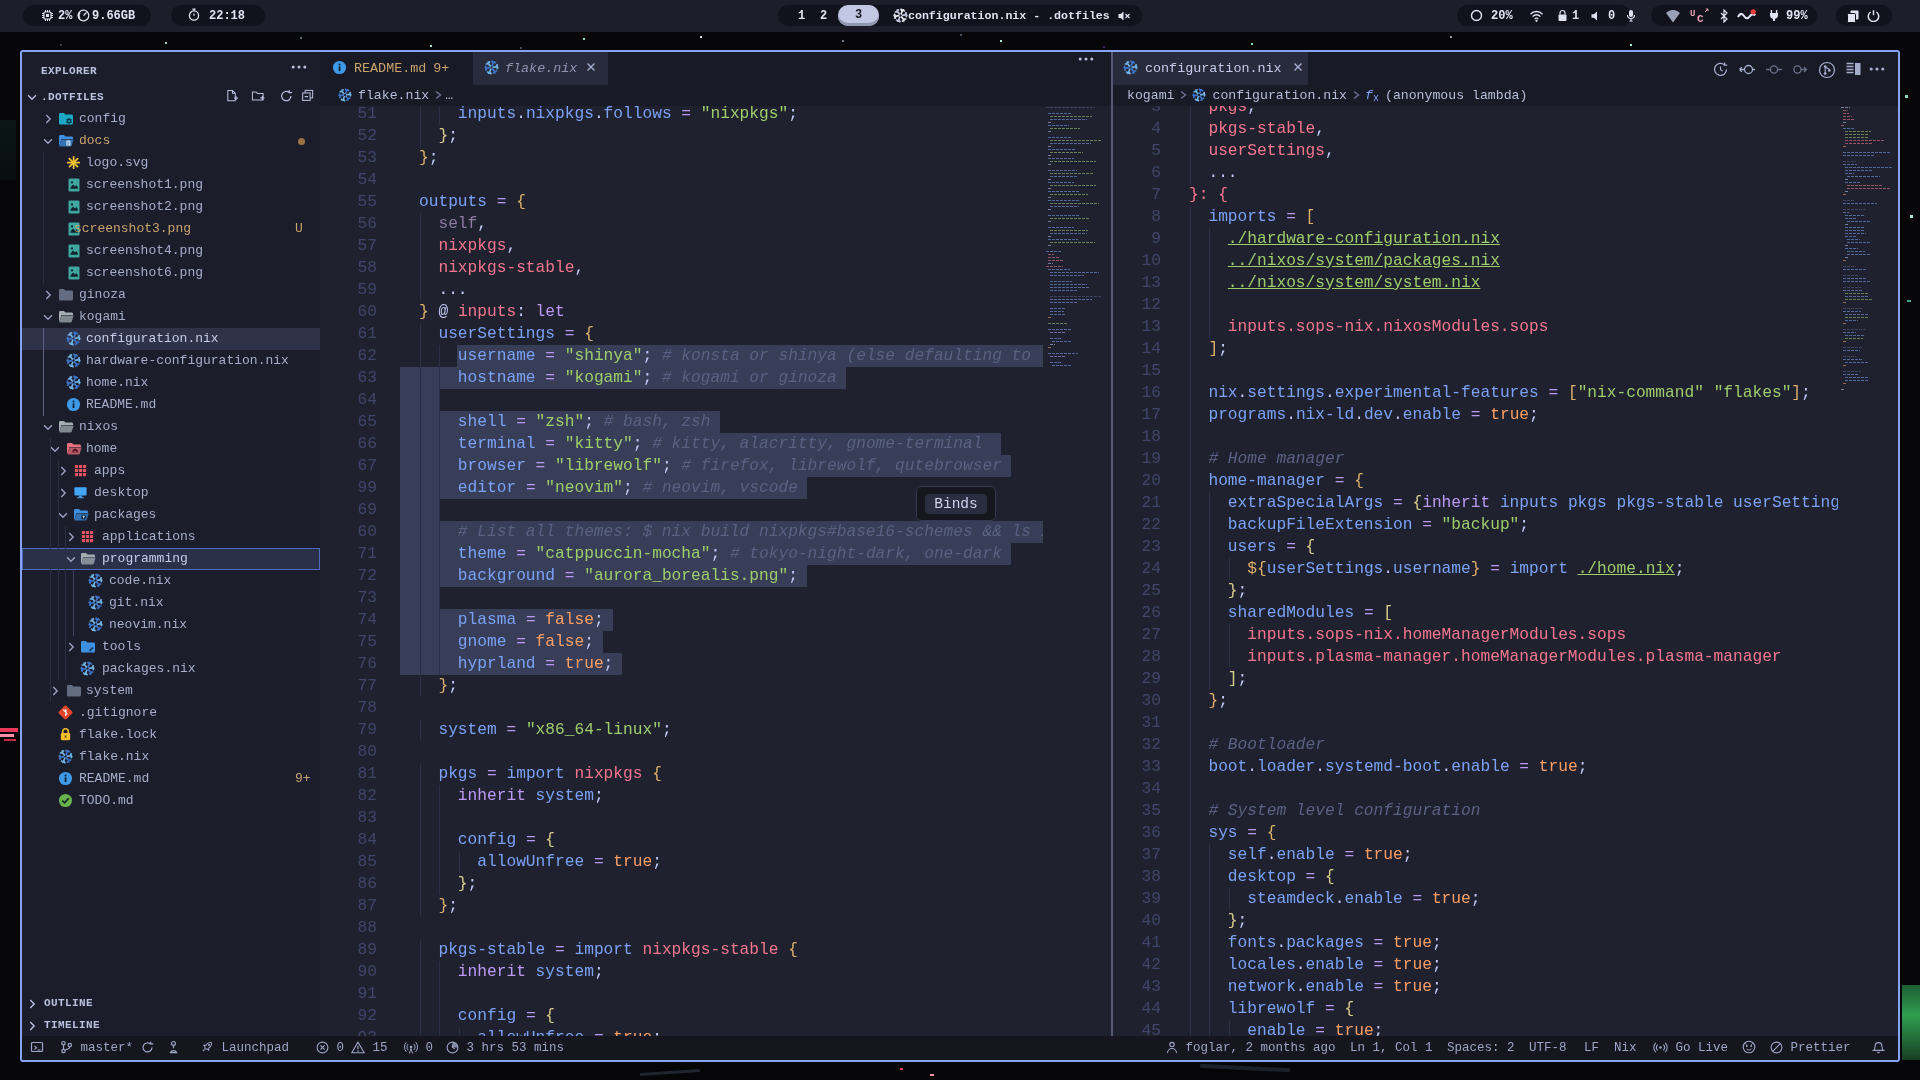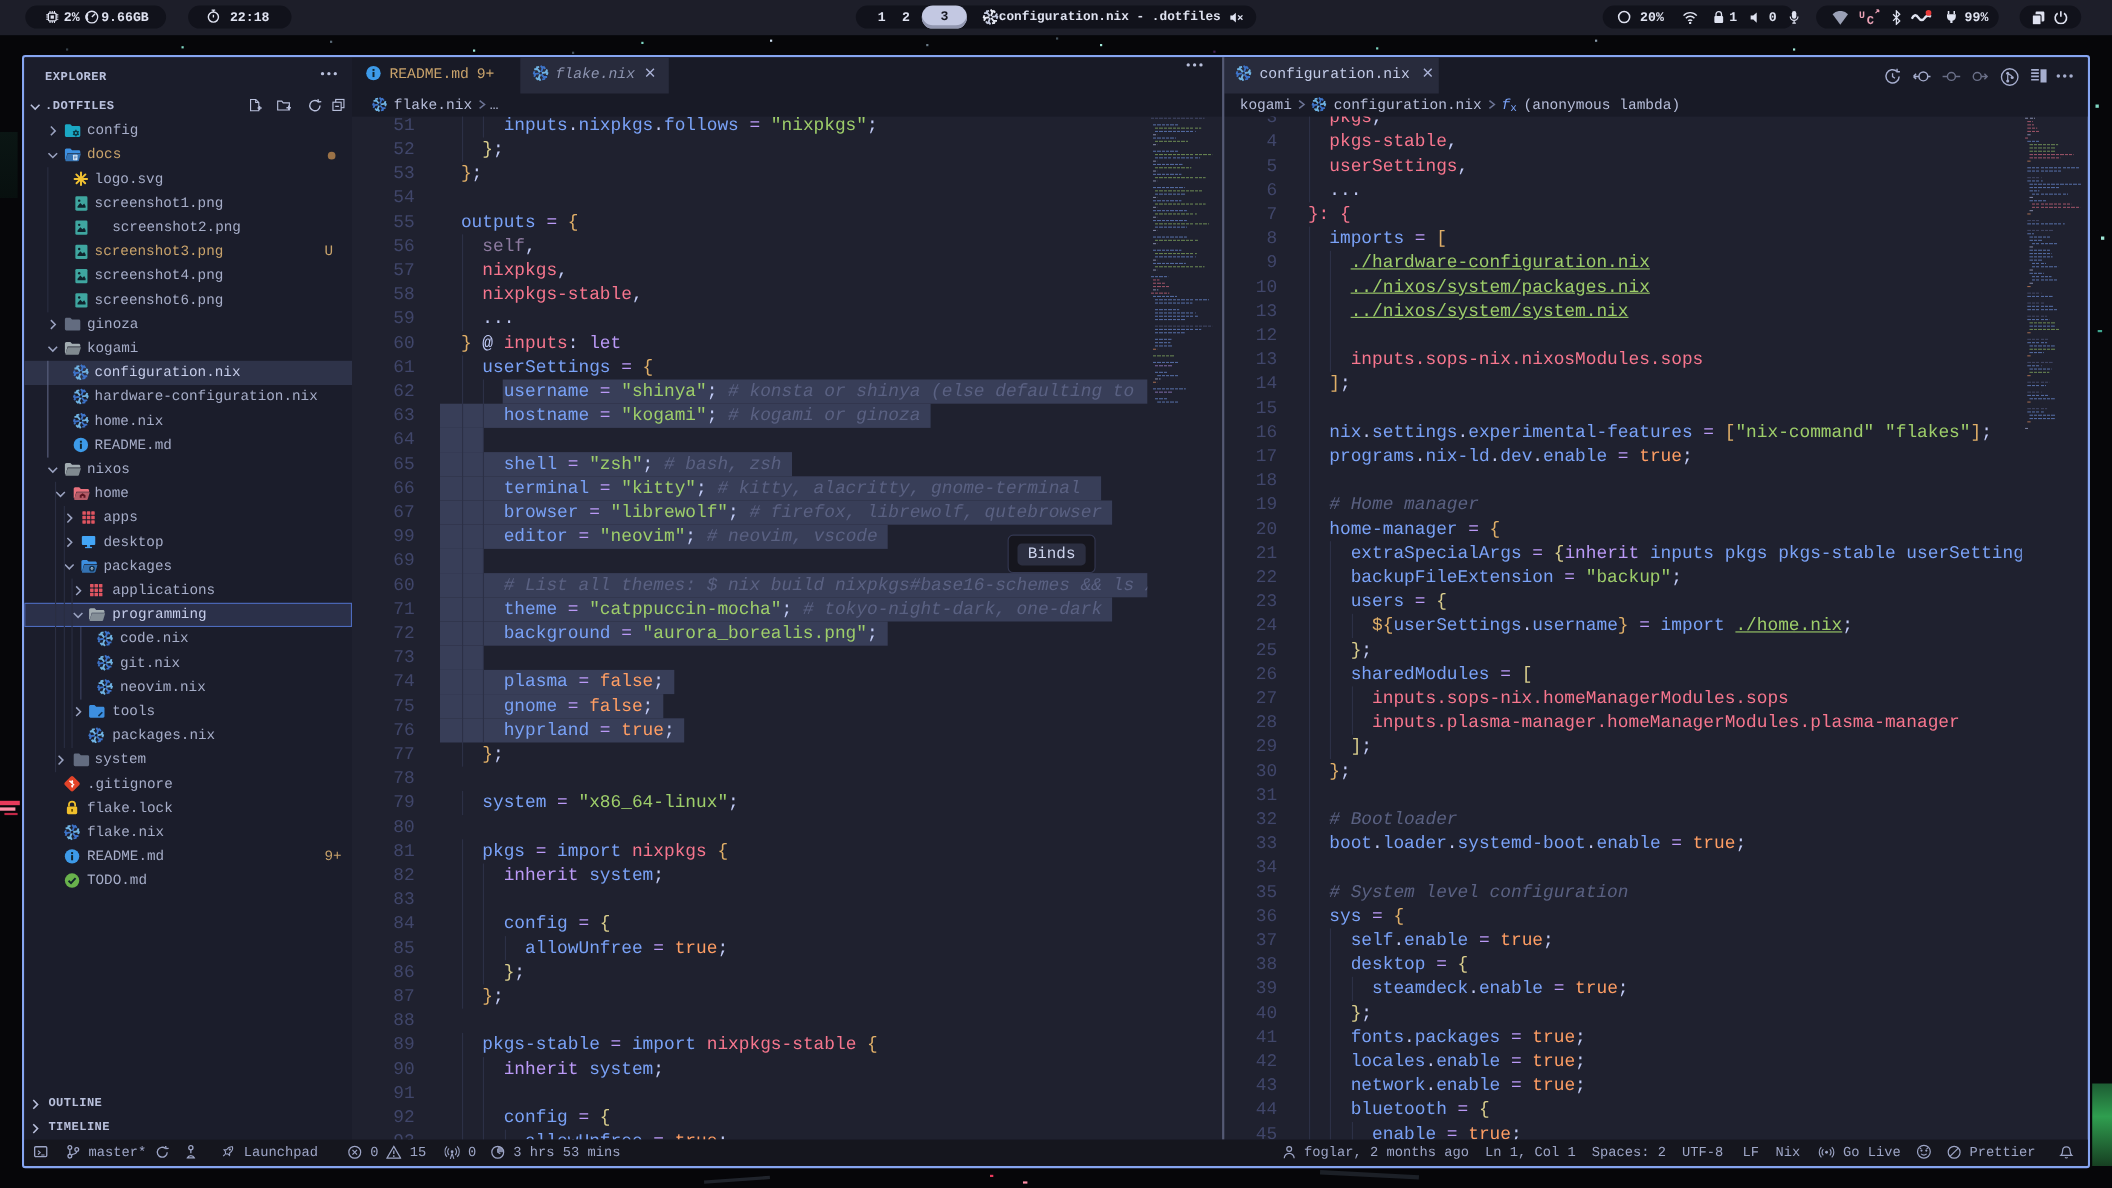--- a/index.html
+++ b/index.html
@@ -290,31 +290,31 @@
         <div class="tlab" style="left:64px">screenshot1.png</div>
       </div>
       <div class="trow" style="top:196px">
         <div style="position:absolute;left:44px;top:3px">
           <svg width="16" height="16" viewBox="0 0 16 16" style="display:block">
             <rect x="2.5" y="1.5" width="11" height="13" rx="1.2" fill="#3fa6a0"></rect>
             <path d="M4.5 10.5 L7 7.5 L9 9.5 L10.5 8 L11.8 10.2 V11.8 H4.5 Z" fill="#10232c"></path>
             <circle cx="6" cy="5.4" r="1.1" fill="#10232c"></circle>
           </svg>
         </div>
-        <div class="tlab" style="left:80px">screenshot2.png</div>
+        <div class="tlab" style="left:64px">screenshot2.png</div>
       </div>
       <div class="trow" style="top:218px">
         <div style="position:absolute;left:44px;top:3px">
           <svg width="16" height="16" viewBox="0 0 16 16" style="display:block">
             <rect x="2.5" y="1.5" width="11" height="13" rx="1.2" fill="#3fa6a0"></rect>
             <path d="M4.5 10.5 L7 7.5 L9 9.5 L10.5 8 L11.8 10.2 V11.8 H4.5 Z" fill="#10232c"></path>
             <circle cx="6" cy="5.4" r="1.1" fill="#10232c"></circle>
           </svg>
         </div>
-        <div class="tlab mod" style="left:64px">screenshot3.png</div>
+        <div class="tlab mod" style="left:52px">screenshot3.png</div>
         <div class="tlab mod" style="left:273px">U</div>
       </div>
       <div class="trow" style="top:240px">
         <div style="position:absolute;left:44px;top:3px">
           <svg width="16" height="16" viewBox="0 0 16 16" style="display:block">
             <rect x="2.5" y="1.5" width="11" height="13" rx="1.2" fill="#3fa6a0"></rect>
             <path d="M4.5 10.5 L7 7.5 L9 9.5 L10.5 8 L11.8 10.2 V11.8 H4.5 Z" fill="#10232c"></path>
             <circle cx="6" cy="5.4" r="1.1" fill="#10232c"></circle>
           </svg>
         </div>
@@ -1125,21 +1125,21 @@
         <div class="cl" style="top:672px"></div>
         <div class="cl" style="top:694px">  <i class="c"># System level configuration</i></div>
         <div class="cl" style="top:716px">  <i class="b">sys</i> <i class="v">=</i> <i class="gd">{</i></div>
         <div class="cl" style="top:738px">    <i class="b">self</i><i class="w">.</i><i class="b">enable</i> <i class="v">=</i> <i class="o">true</i><i class="w">;</i></div>
         <div class="cl" style="top:760px">    <i class="b">desktop</i> <i class="v">=</i> <i class="y">{</i></div>
         <div class="cl" style="top:782px">      <i class="b">steamdeck</i><i class="w">.</i><i class="b">enable</i> <i class="v">=</i> <i class="o">true</i><i class="w">;</i></div>
         <div class="cl" style="top:804px">    <i class="y">}</i><i class="w">;</i></div>
         <div class="cl" style="top:826px">    <i class="b">fonts</i><i class="w">.</i><i class="b">packages</i> <i class="v">=</i> <i class="o">true</i><i class="w">;</i></div>
         <div class="cl" style="top:848px">    <i class="b">locales</i><i class="w">.</i><i class="b">enable</i> <i class="v">=</i> <i class="o">true</i><i class="w">;</i></div>
         <div class="cl" style="top:870px">    <i class="b">network</i><i class="w">.</i><i class="b">enable</i> <i class="v">=</i> <i class="o">true</i><i class="w">;</i></div>
-        <div class="cl" style="top:892px">    <i class="b">bluetooth</i> <i class="v">=</i> <i class="y">{</i></div>
+        <div class="cl" style="top:892px">    <i class="b">librewolf</i> <i class="v">=</i> <i class="y">{</i></div>
         <div class="cl" style="top:914px">      <i class="b">enable</i> <i class="v">=</i> <i class="o">true</i><i class="w">;</i></div>
       </div>
       <div style="position:absolute;left:1046px;top:107px;width:49px;height:1px;background:repeating-linear-gradient(90deg,#565f89 0 3px,transparent 3px 4px);opacity:.55"></div>
       <div style="position:absolute;left:1048px;top:113px;width:23px;height:1px;background:repeating-linear-gradient(90deg,#7aa2f7 0 3px,transparent 3px 4px);opacity:.55"></div>
       <div style="position:absolute;left:1050px;top:116px;width:42px;height:1px;background:repeating-linear-gradient(90deg,#9ece6a 0 3px,transparent 3px 4px);opacity:.55"></div>
       <div style="position:absolute;left:1050px;top:119px;width:37px;height:1px;background:repeating-linear-gradient(90deg,#7aa2f7 0 3px,transparent 3px 4px);opacity:.55"></div>
       <div style="position:absolute;left:1048px;top:122px;width:4px;height:1px;background:repeating-linear-gradient(90deg,#c0caf5 0 3px,transparent 3px 4px);opacity:.55"></div>
       <div style="position:absolute;left:1048px;top:125px;width:21px;height:1px;background:repeating-linear-gradient(90deg,#7aa2f7 0 3px,transparent 3px 4px);opacity:.55"></div>
       <div style="position:absolute;left:1050px;top:128px;width:30px;height:1px;background:repeating-linear-gradient(90deg,#9ece6a 0 3px,transparent 3px 4px);opacity:.55"></div>
       <div style="position:absolute;left:1048px;top:131px;width:4px;height:1px;background:repeating-linear-gradient(90deg,#c0caf5 0 3px,transparent 3px 4px);opacity:.55"></div>

